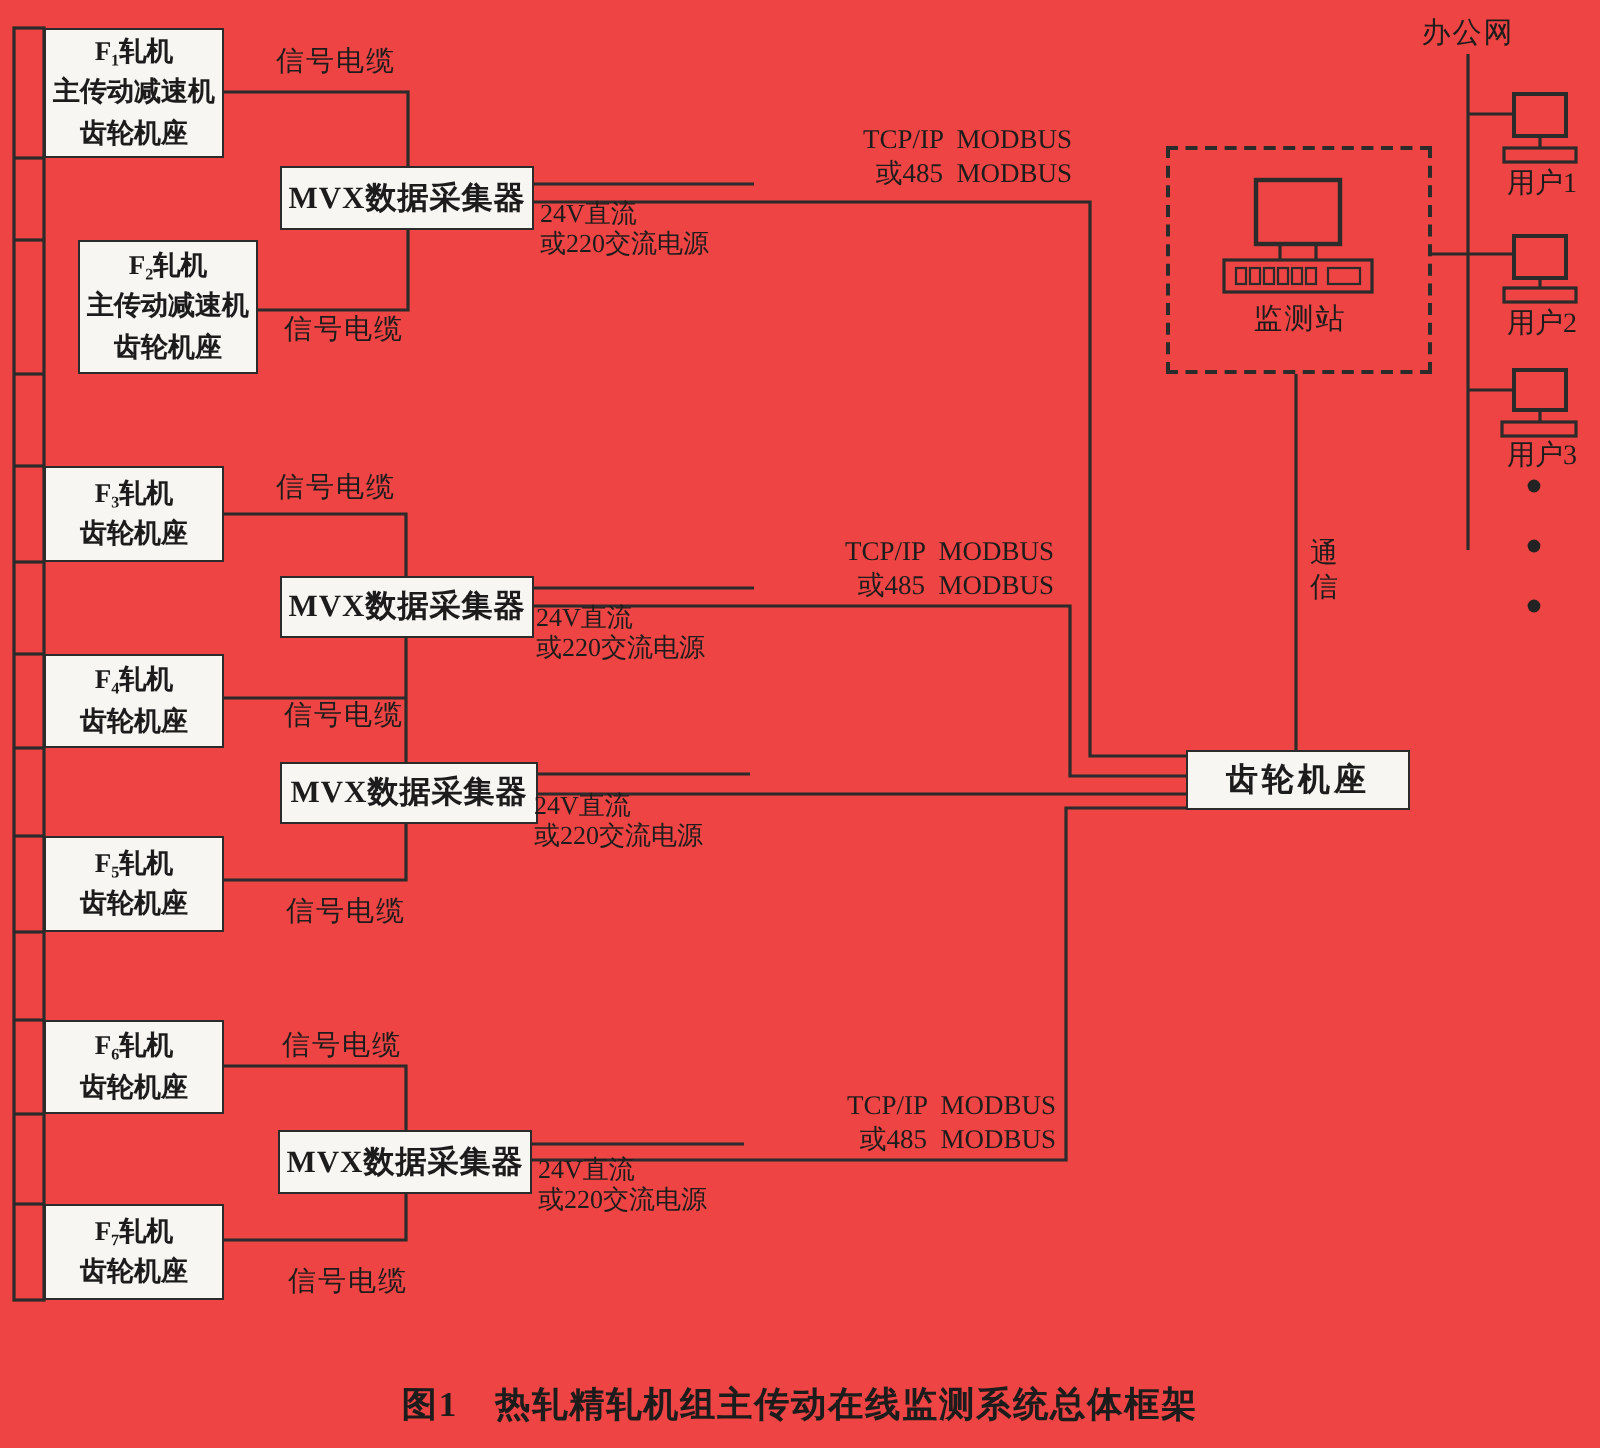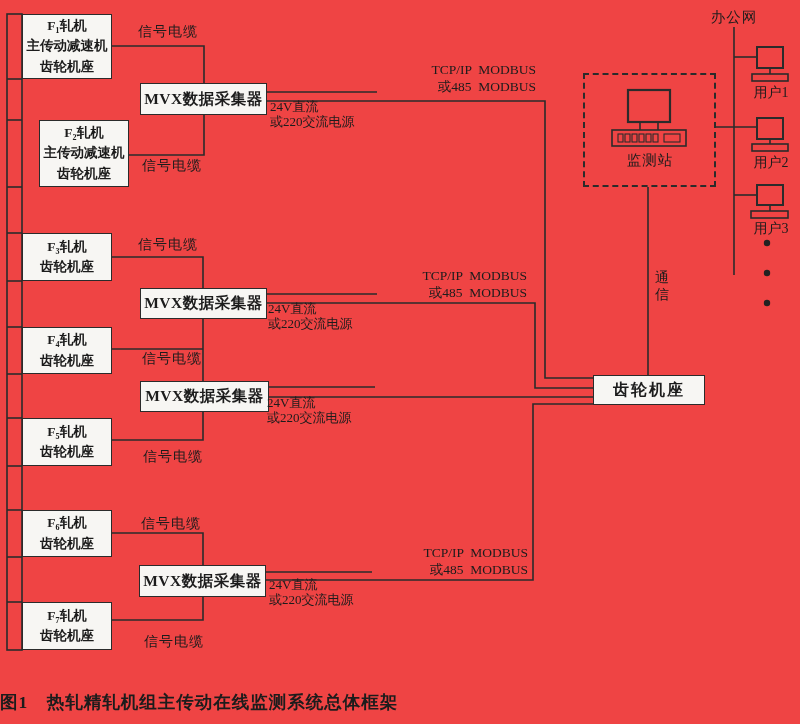--- a/index.html
+++ b/index.html
@@ -24,21 +24,21 @@
   }
   .lbl{
     position:absolute;font-weight:normal;white-space:pre-wrap;
     font-size:14px;line-height:1.2;
   }
   .sig{width:70px;text-align:right;letter-spacing:1px;}
   .power{font-size:13px;width:116px;text-align:left;line-height:1.18;margin-top:44px;}
   .tcp{font-size:13.5px;width:136px;text-align:right;line-height:1.25;font-family:"Liberation Serif","DejaVu Serif",serif;}
   .ctr{text-align:center;}
   #caption{
-    position:absolute;left:0;right:0;top:690px;
+    position:absolute;left:0;right:0;top:690px;text-align:center;
     font-size:17.5px;font-weight:bold;letter-spacing:1px;
   }
   #lbl-comm{width:18px;text-align:center;line-height:1.2;}
 </style>
 </head>
 <body>
 
 <div id="stage">
 
   <svg id="wires" xmlns="http://www.w3.org/2000/svg" viewBox="0 0 800 724" stroke="#2b2b2b" stroke-width="1.6" fill="none">

